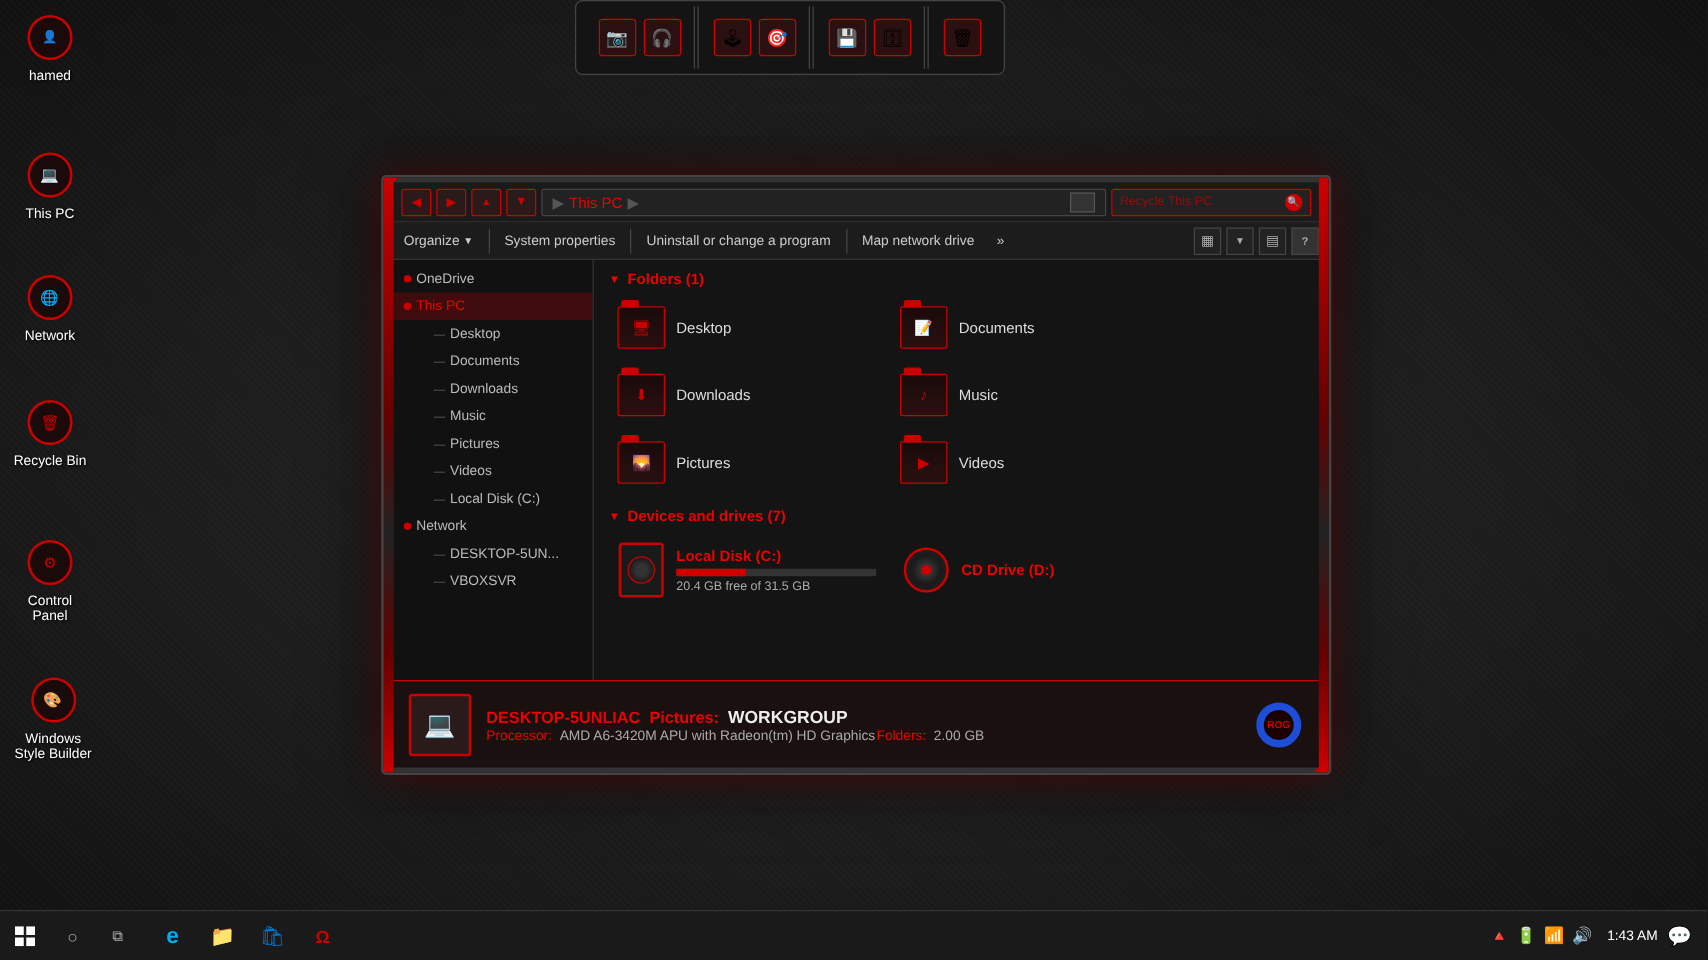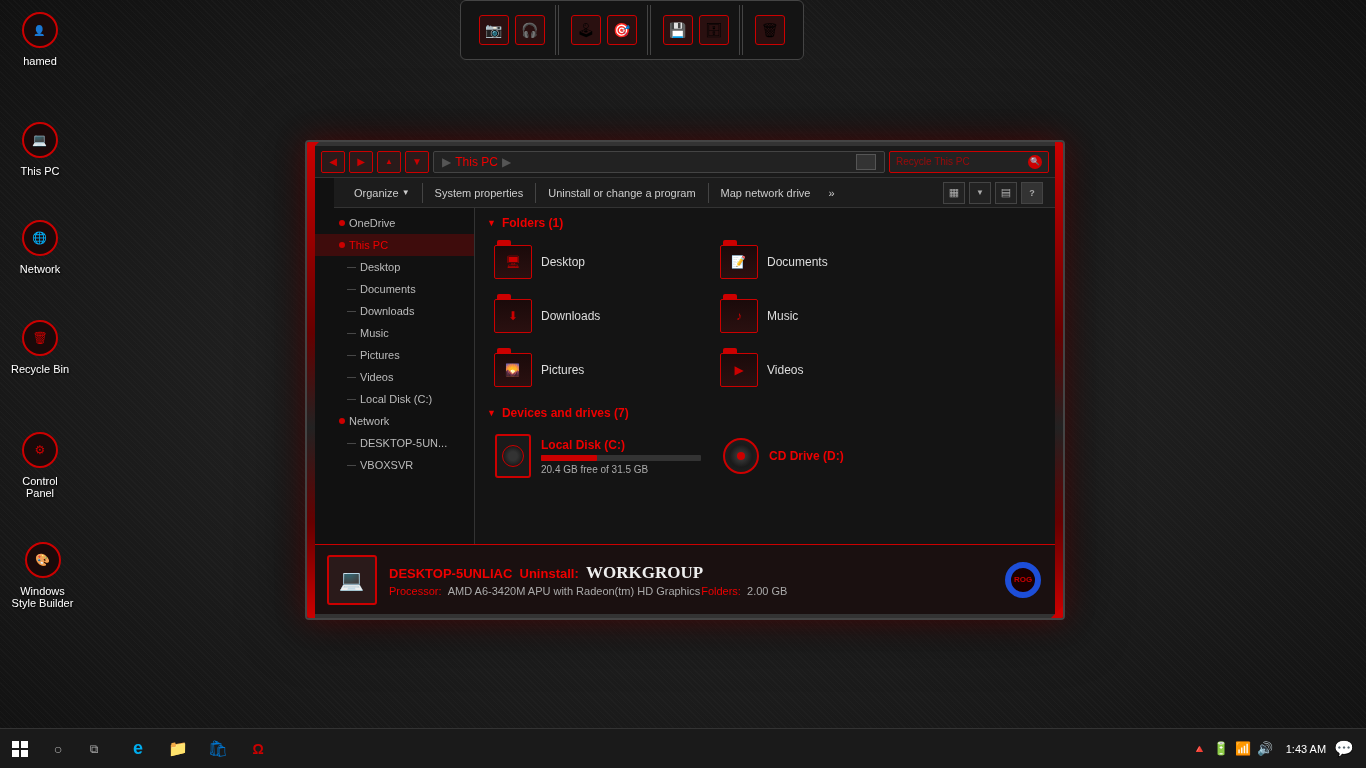--- a/index.html
+++ b/index.html
@@ -329,22 +329,21 @@
     }
 
     
     .fe-toolbar {
       height: 30px;
       background: #1c1c1c;
       border-bottom: 1px solid #333;
       display: flex;
       align-items: center;
       gap: 2px;
-      padding: 0 12px;
-      margin-left: 19px;
+      padding: 0 0;
     }
 
     .fe-toolbar-btn {
       height: 24px;
       padding: 0 8px;
       background: transparent;
       border: none;
       color: #ccc;
       font-size: 11px;
       cursor: pointer;
@@ -422,21 +421,21 @@
       cursor: pointer;
       white-space: nowrap;
     }
 
     .sidebar-item.active {
       background: rgba(200,0,0,0.25);
       color: #e00;
     }
 
     .sidebar-item.indented {
-      padding-left: 24px;
+      padding-left: 8px;
     }
 
     .sidebar-item.indented2 {
       padding-left: 32px;
     }
 
     .sidebar-dot {
       width: 6px;
       height: 6px;
       border-radius: 50%;
@@ -1007,22 +1006,22 @@
       </div>
     </div>
 
     <div class="fe-statusbar">
       <div class="status-avatar">
         <span>💻</span>
       </div>
       <div class="status-info">
         <div class="status-name">
           <span>DESKTOP-5UNLIAC</span>
-          &nbsp;<span style="color:#e00;">Uninstall:</span>
-          &nbsp;<span style="color:#eee;font-size:17px;font-family:Liberation Serif, serif;">WORKGROUP</span>
+          &nbsp;<span style="color:#e00;">Pictures:</span>
+          &nbsp;<span style="color:#eee;font-size:14px;">WORKGROUP</span>
         </div>
         <div class="status-detail">
           <div>
             <span class="label">Processor:</span>
             &nbsp;<span>AMD A6-3420M APU with Radeon(tm) HD Graphics</span>
           </div>
           <div>
             <span class="label">Folders:</span>
             &nbsp;<span>2.00 GB</span>
           </div>

